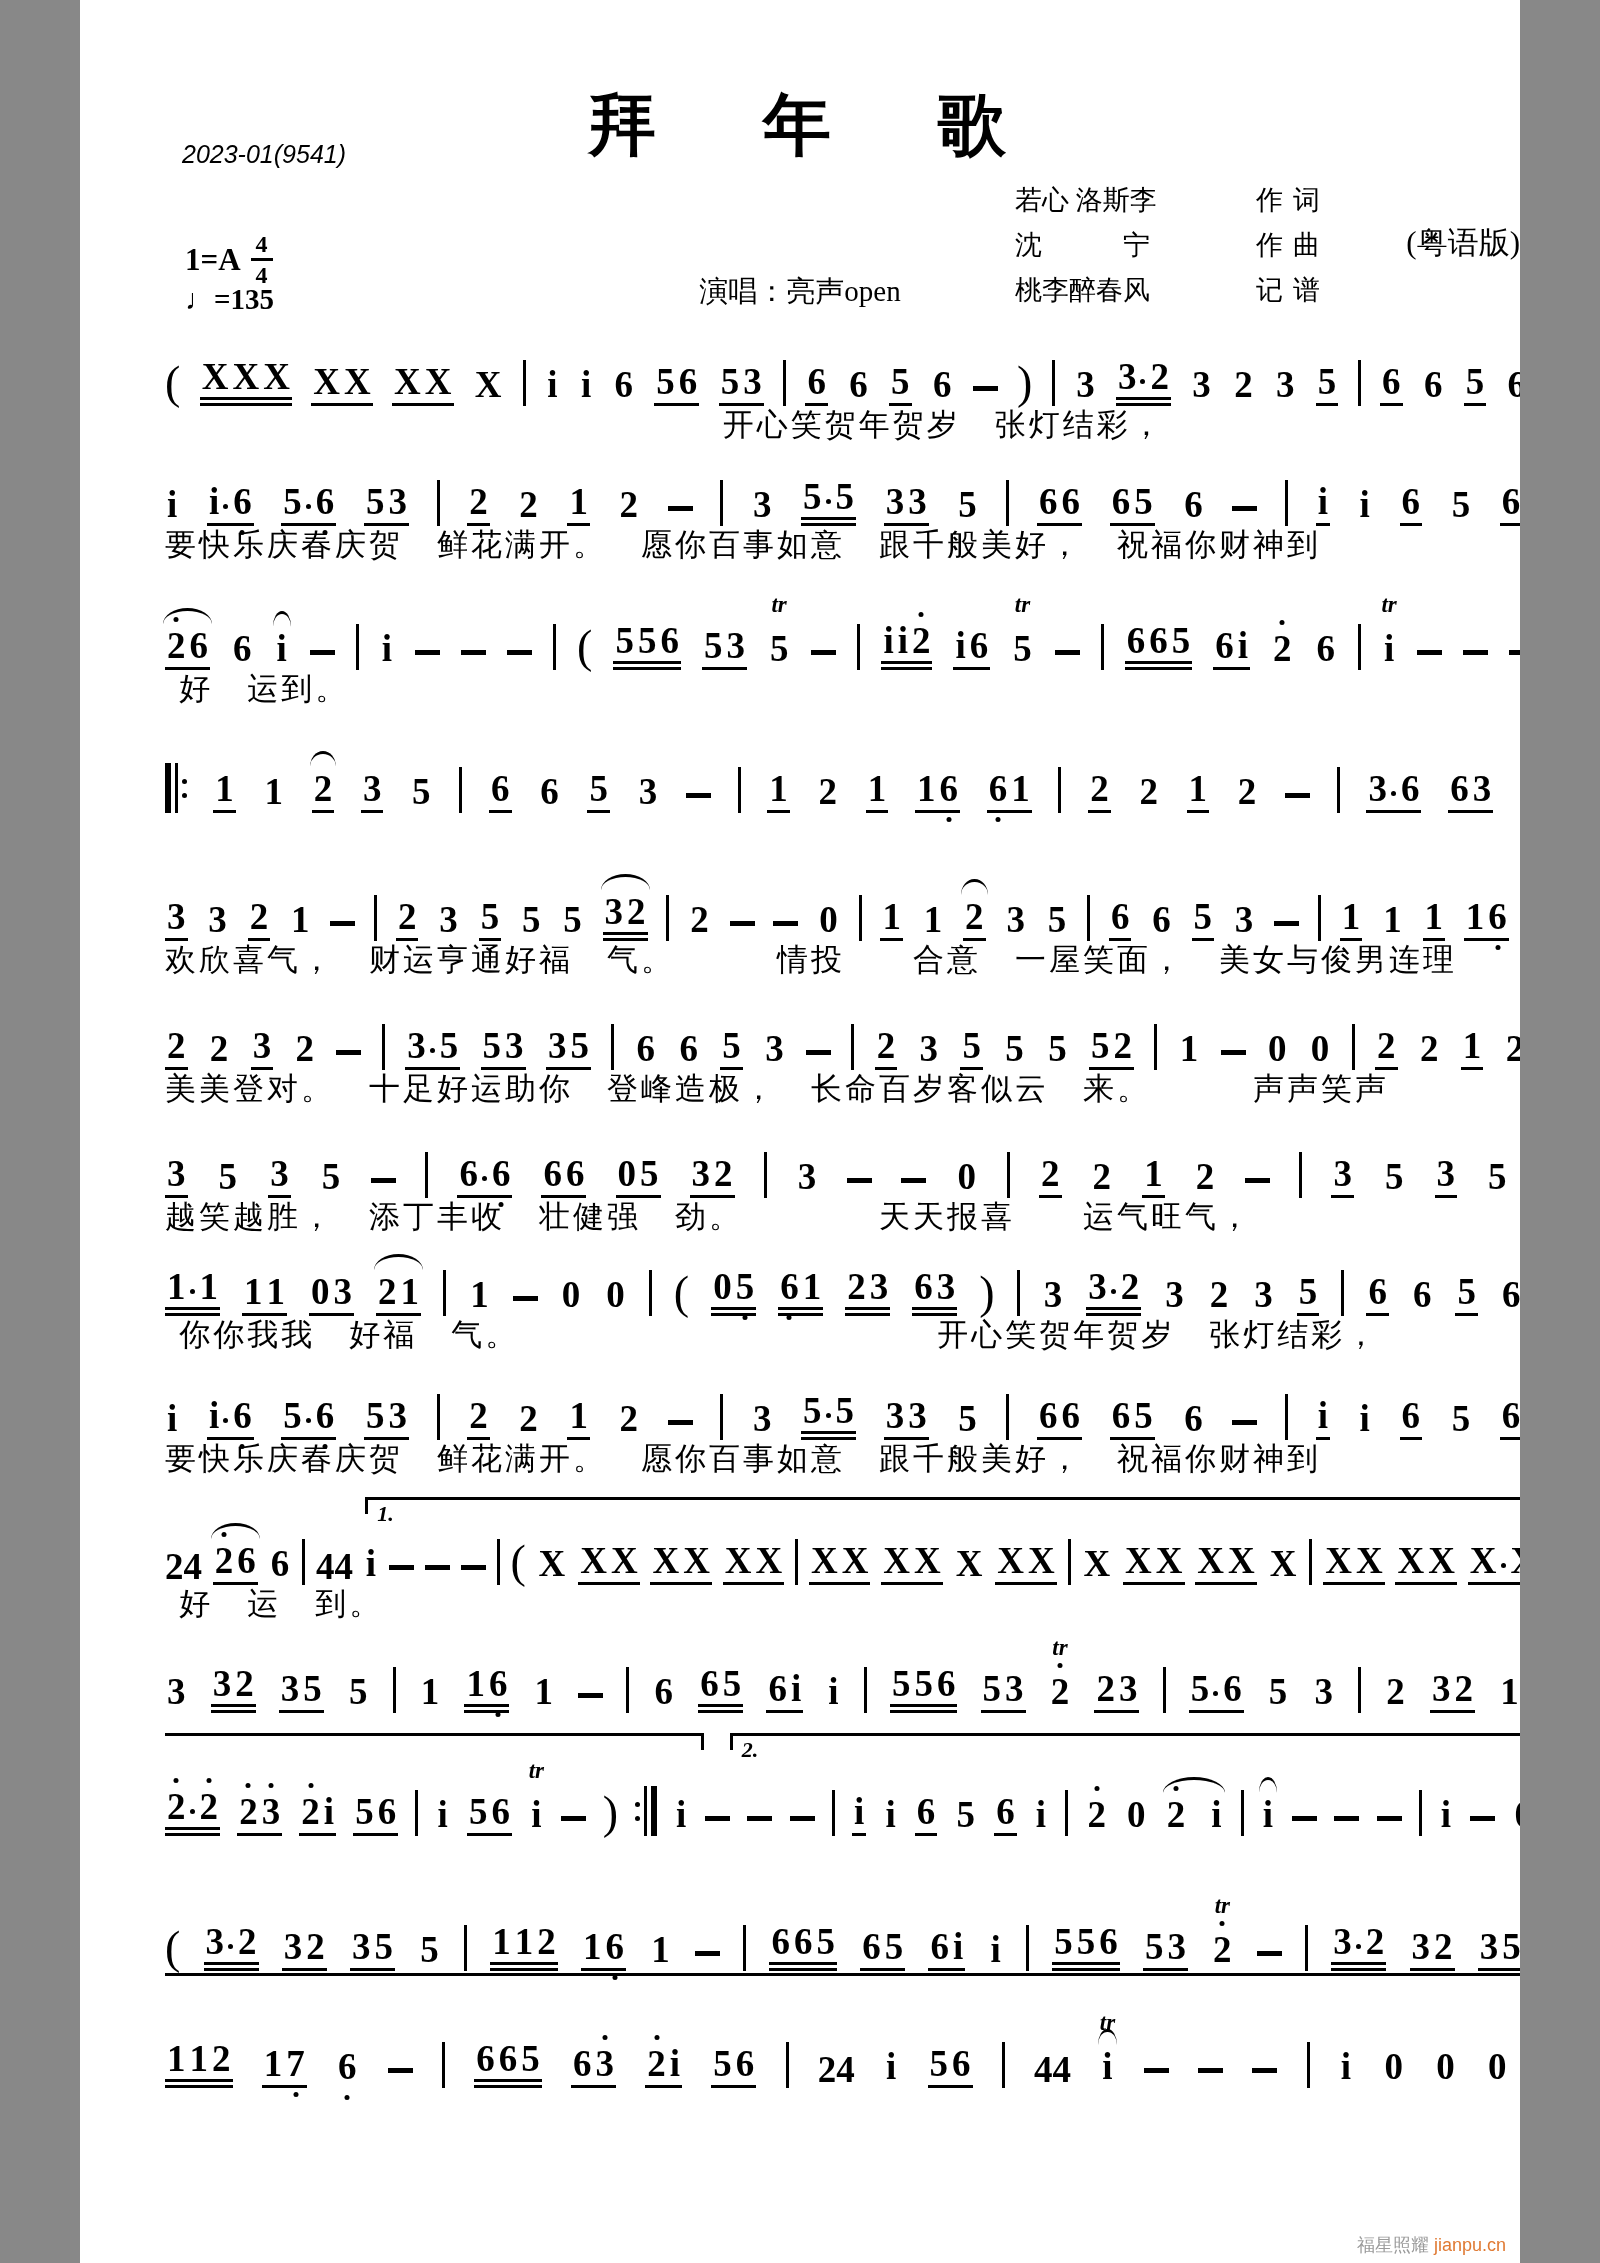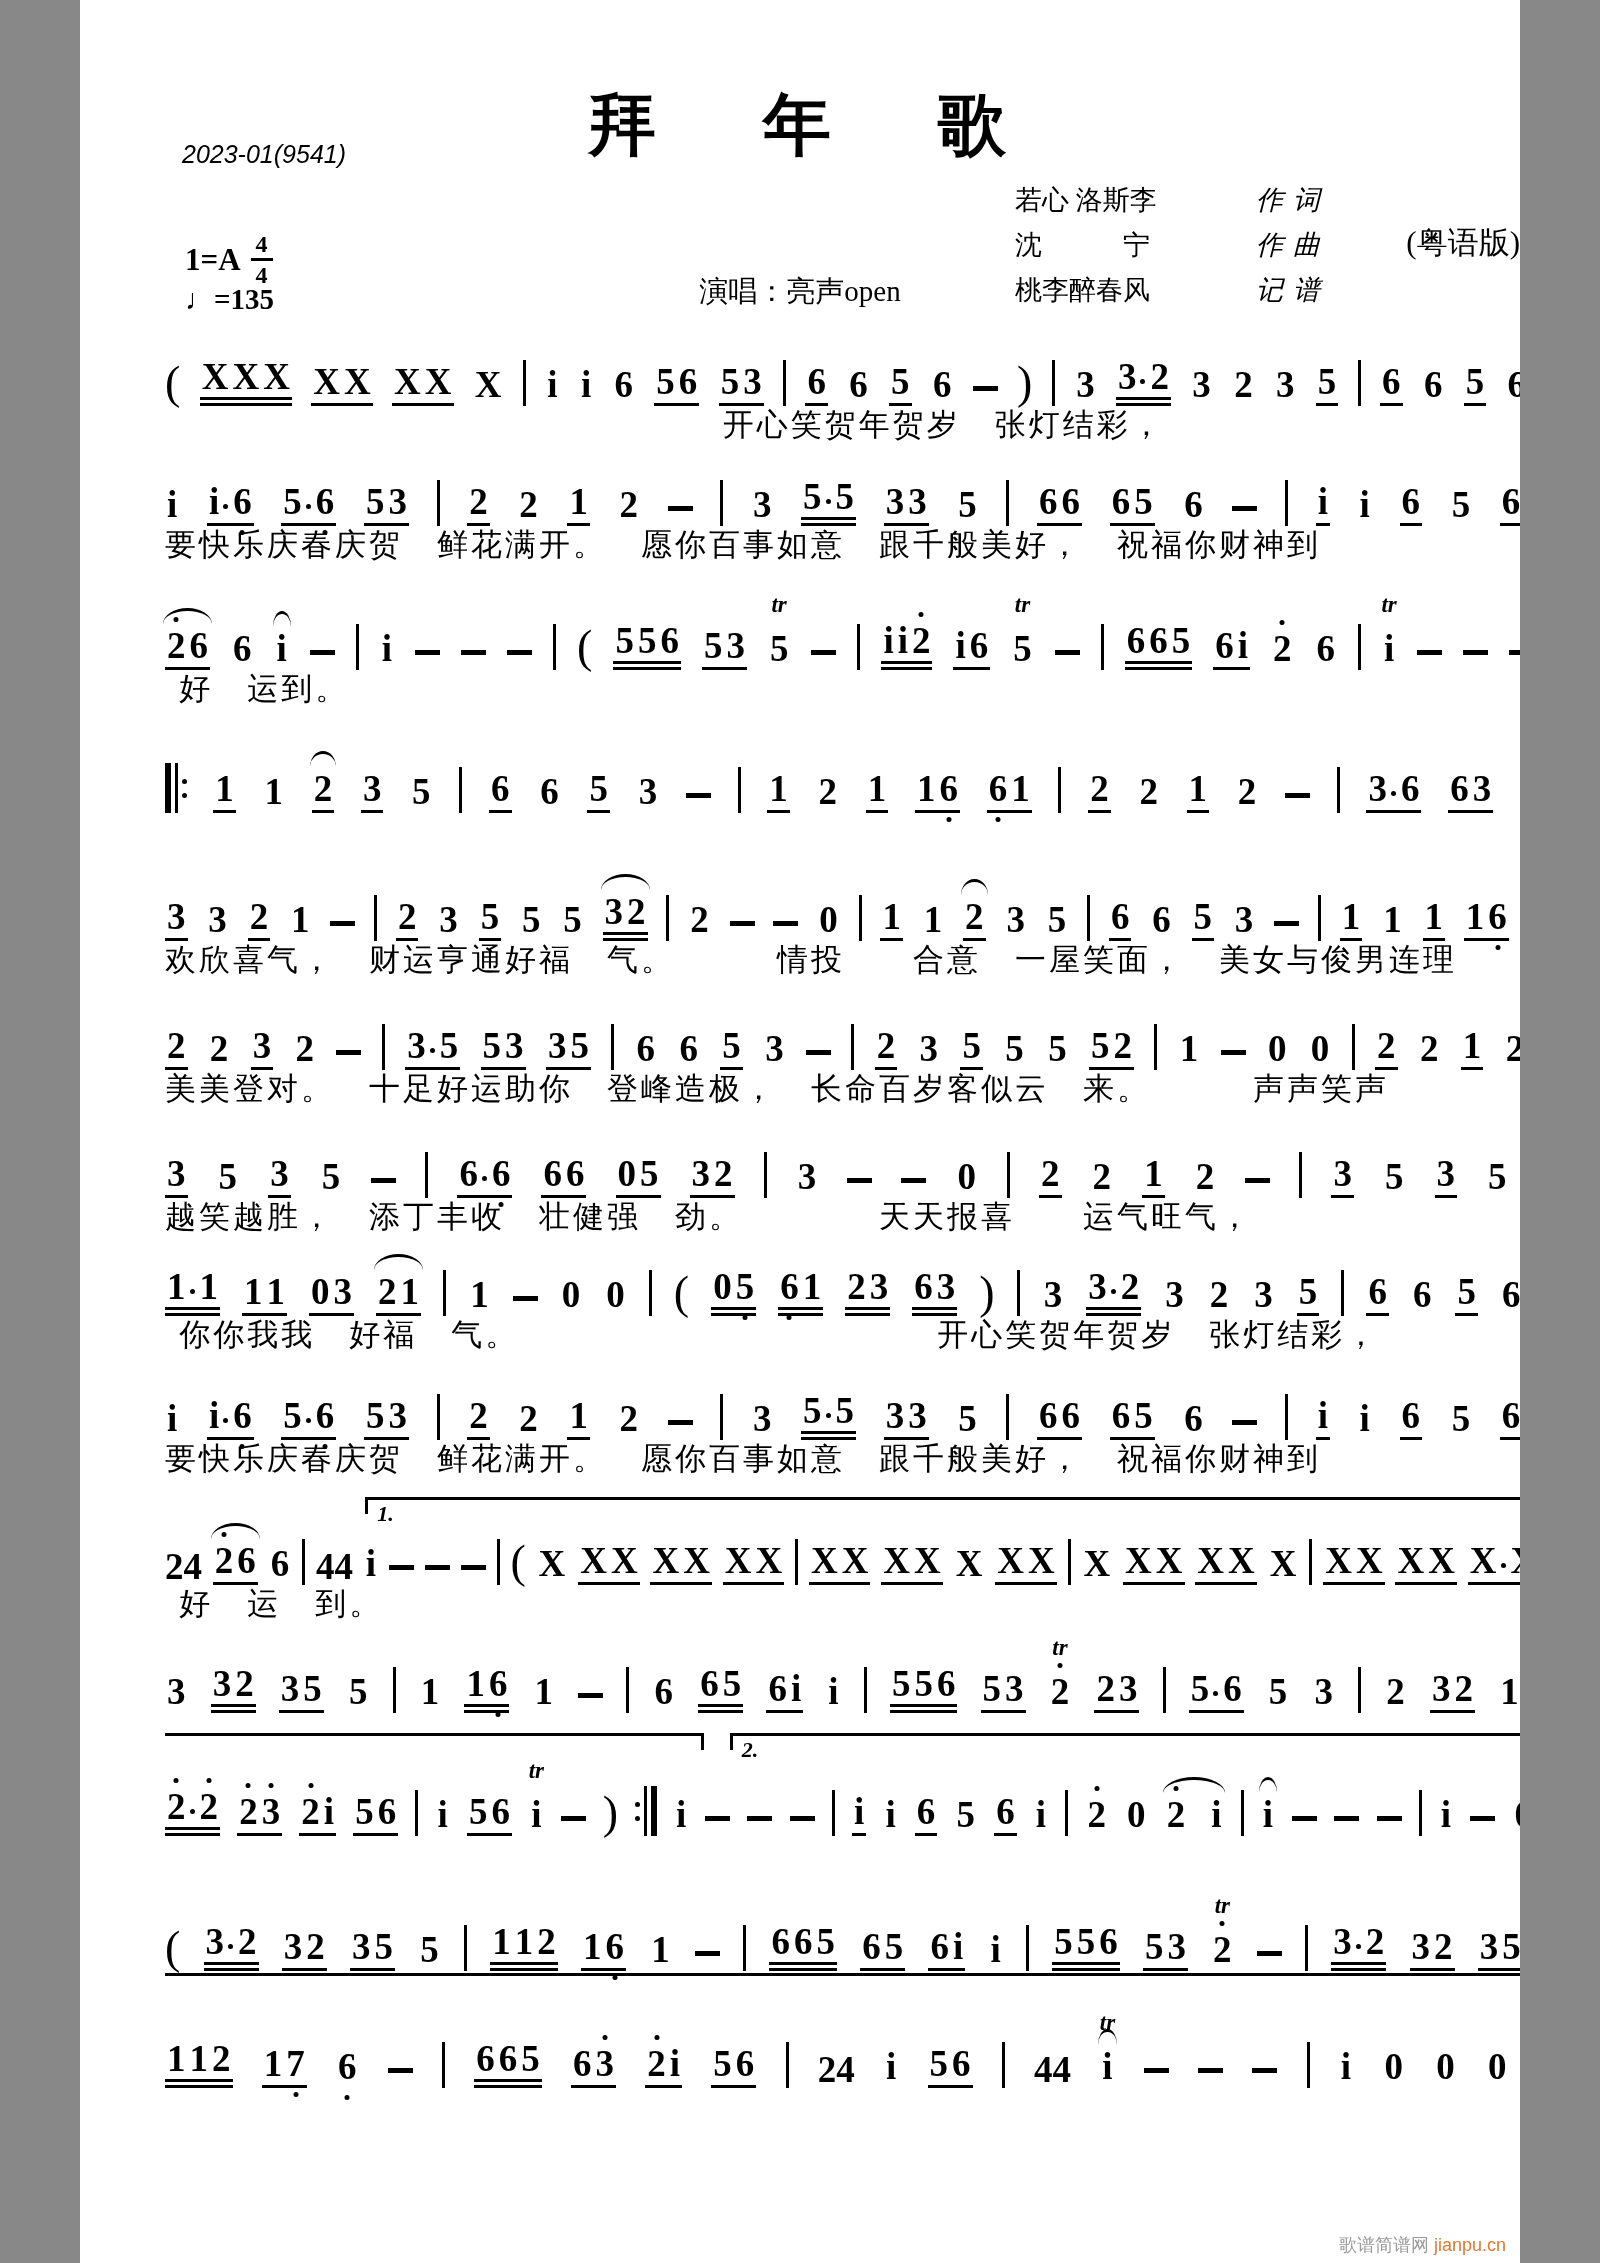--- a/index.html
+++ b/index.html
@@ -12,21 +12,21 @@
          word-spacing:78px;letter-spacing:6px;}
   .subtitle{position:absolute;left:0;top:222px;width:100%;text-align:right;font-size:31px;}
   .performer{position:absolute;left:0;top:272px;width:100%;text-align:center;font-size:29px;}
   .keyblock{position:absolute;left:105px;top:232px;display:flex;align-items:center;gap:10px;
             font-size:31px;font-weight:bold;text-align:center;}
   .meter{display:inline-flex;flex-direction:column;align-items:center;font-size:24px;line-height:1;}
   .meterline{width:22px;height:3px;background:#000;margin:2px 0;}
   .tempo{position:absolute;left:105px;top:283px;font-size:29px;font-weight:bold;}
   .credits{position:absolute;right:190px;top:182px;width:315px;font-size:27px;}
   .credit-row{display:flex;justify-content:space-between;margin-bottom:9px;white-space:pre;}
-  .credit-role{letter-spacing:10px;margin-left:18px;font-style:italic;}
+  .credit-role{letter-spacing:10px;margin-left:18px;}
   
   .system{position:absolute;left:85px;width:1430px;height:114px;}
   .notes{display:flex;justify-content:space-between;align-items:flex-end;height:58px;
          font-weight:bold;font-size:37px;line-height:1;}
   .cell{position:relative;display:inline-block;}
   .grp{display:inline-flex;align-items:flex-end;padding-bottom:3px;}
   .grp.u1{border-bottom:3px solid #000;}
   .grp.u2{border-bottom:9px double #000;padding-bottom:2px;}
   .unit{position:relative;display:inline-block;padding:0 2px;}
   .hd{position:absolute;top:-10px;left:50%;transform:translateX(-50%);width:5px;height:5px;
@@ -1299,16 +1299,16 @@
           <span class="paren">)</span>
           <span class="rpt">
             <span class="rthin"></span>
             <span class="rthick"></span>
           </span>
         </div>
       </div>
     </div>
 
   <div class="watermark">
-    <span class="wm-site">歌谱简谱网</span>
+    <span class="wm-site">福星照耀</span>
     <span class="wm-url">jianpu.cn</span>
   </div>
 </div>
 
 </body></html>

